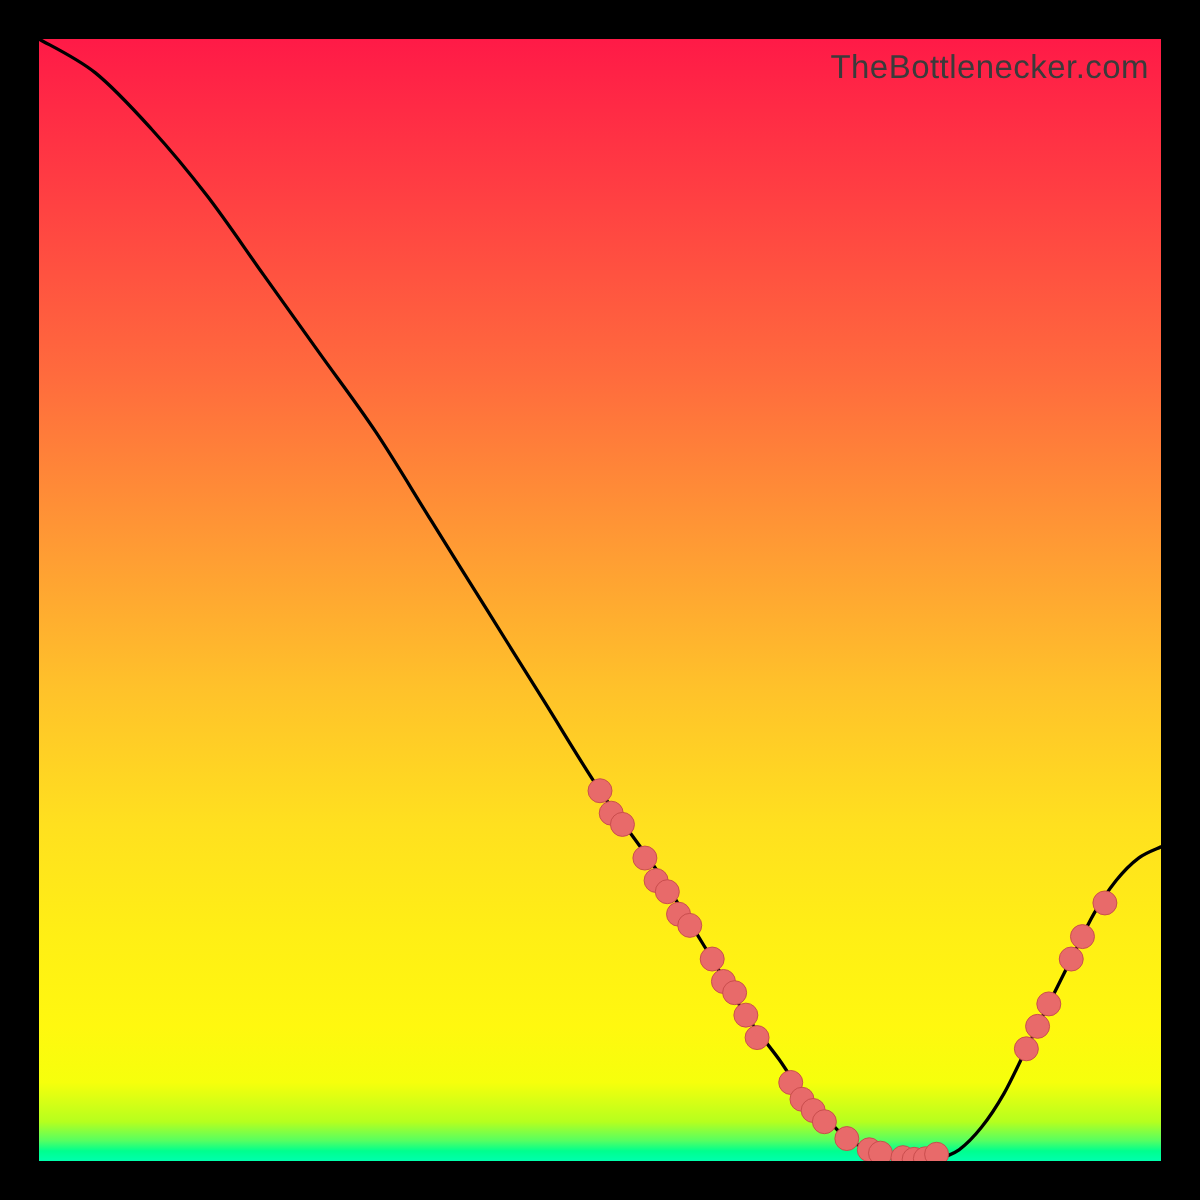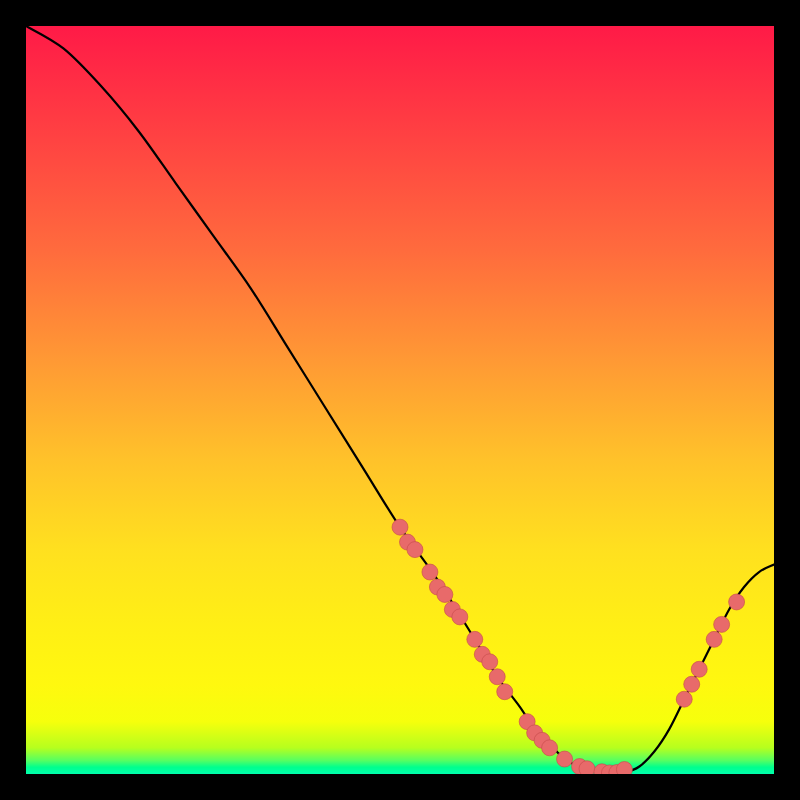--- a/index.html
+++ b/index.html
@@ -71,20 +71,21 @@
     fill: #e86a6a;
     stroke: #c54a4a;
     stroke-width: 0.6;
   }
 </style>
 </head>
 <body>
 
 <div class="stage">
   <div class="plot-area">
+    <span class="watermark">TheBottlenecker.com</span>
     <svg class="overlay" viewBox="0 0 748 748" preserveAspectRatio="none">
       <path id="curve-path" class="curve" d="M 0.00 0.00 C 6.23 3.74, 24.93 12.47, 37.40 22.44 C 49.87 32.41, 62.33 46.13, 74.80 59.84 C 87.27 73.55, 99.73 88.51, 112.20 104.72 C 124.67 120.93, 137.13 139.63, 149.60 157.08 C 162.07 174.53, 174.53 191.99, 187.00 209.44 C 199.47 226.89, 211.93 243.10, 224.40 261.80 C 236.87 280.50, 249.33 301.69, 261.80 321.64 C 274.27 341.59, 286.73 361.53, 299.20 381.48 C 311.67 401.43, 324.13 421.37, 336.60 441.32 C 349.07 461.27, 361.53 482.46, 374.00 501.16 C 386.47 519.86, 398.93 534.82, 411.40 553.52 C 423.87 572.22, 438.83 597.15, 448.80 613.36 C 458.77 629.57, 463.76 639.54, 471.24 650.76 C 478.72 661.98, 487.45 671.95, 493.68 680.68 C 499.91 689.41, 503.65 696.89, 508.64 703.12 C 513.63 709.35, 518.61 713.09, 523.60 718.08 C 528.59 723.07, 533.57 729.30, 538.56 733.04 C 543.55 736.78, 548.53 738.53, 553.52 740.52 C 558.51 742.51, 563.49 743.89, 568.48 745.01 C 573.47 746.13, 578.45 747.00, 583.44 747.25 C 588.43 747.50, 593.41 747.63, 598.40 746.50 C 603.39 745.38, 608.37 744.01, 613.36 740.52 C 618.35 737.03, 623.33 731.79, 628.32 725.56 C 633.31 719.33, 638.29 711.85, 643.28 703.12 C 648.27 694.39, 653.25 683.17, 658.24 673.20 C 663.23 663.23, 668.21 653.25, 673.20 643.28 C 678.19 633.31, 683.17 623.33, 688.16 613.36 C 693.15 603.39, 698.13 592.17, 703.12 583.44 C 708.11 574.71, 713.09 567.23, 718.08 561.00 C 723.07 554.77, 728.05 549.78, 733.04 546.04 C 738.03 542.30, 745.51 539.81, 748.00 538.56"></path>
       <g id="dots-group">
           <circle cx="374.00" cy="501.16" r="8" class="dot" fill="#e86a6a" stroke="#c54a4a"></circle>
           <circle cx="381.48" cy="516.12" r="8" class="dot" fill="#e86a6a" stroke="#c54a4a"></circle>
           <circle cx="388.96" cy="523.60" r="8" class="dot" fill="#e86a6a" stroke="#c54a4a"></circle>
           <circle cx="403.92" cy="546.04" r="8" class="dot" fill="#e86a6a" stroke="#c54a4a"></circle>
           <circle cx="411.40" cy="561.00" r="8" class="dot" fill="#e86a6a" stroke="#c54a4a"></circle>
           <circle cx="418.88" cy="568.48" r="8" class="dot" fill="#e86a6a" stroke="#c54a4a"></circle>
           <circle cx="426.36" cy="583.44" r="8" class="dot" fill="#e86a6a" stroke="#c54a4a"></circle>

